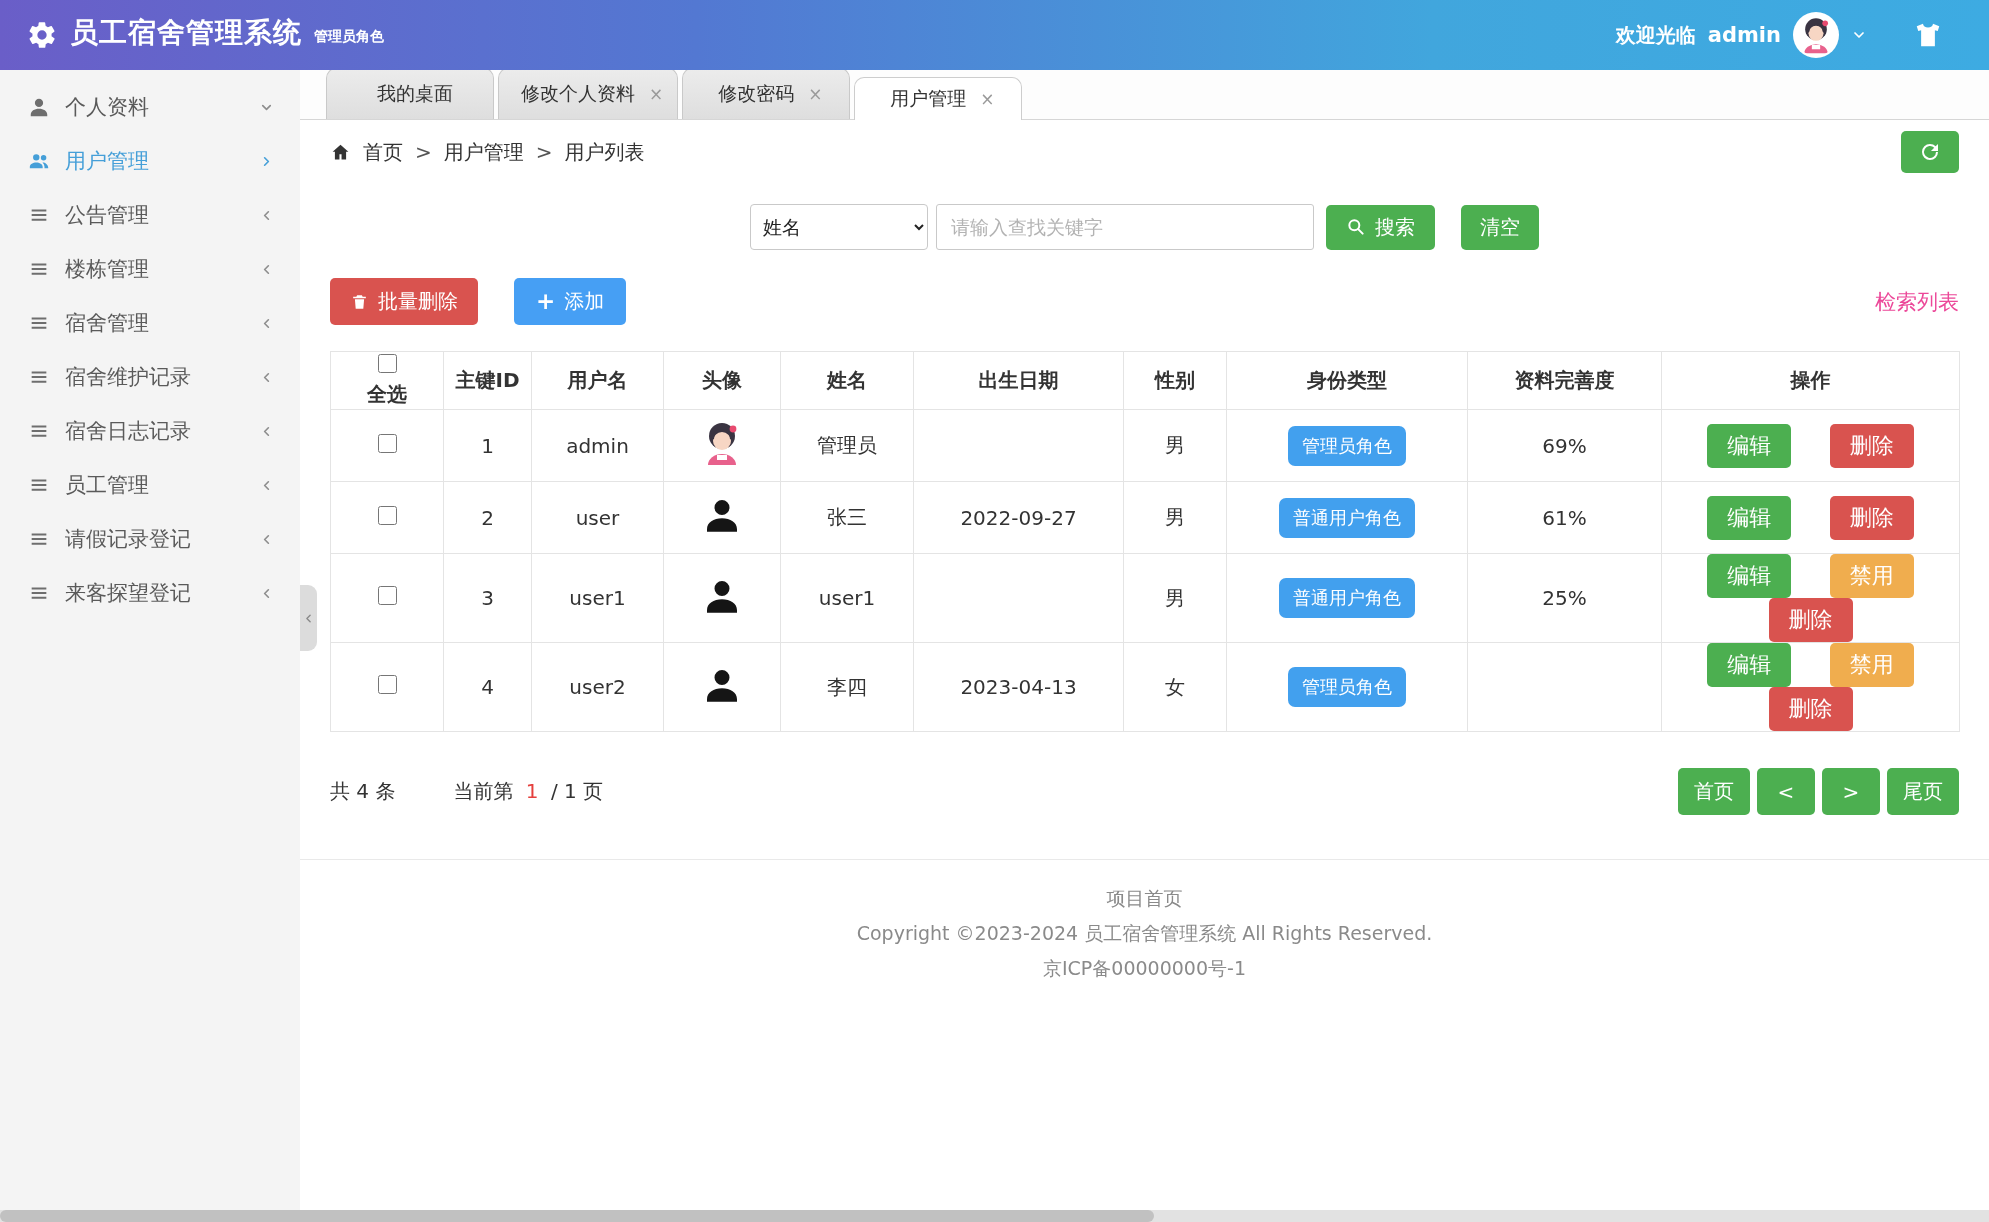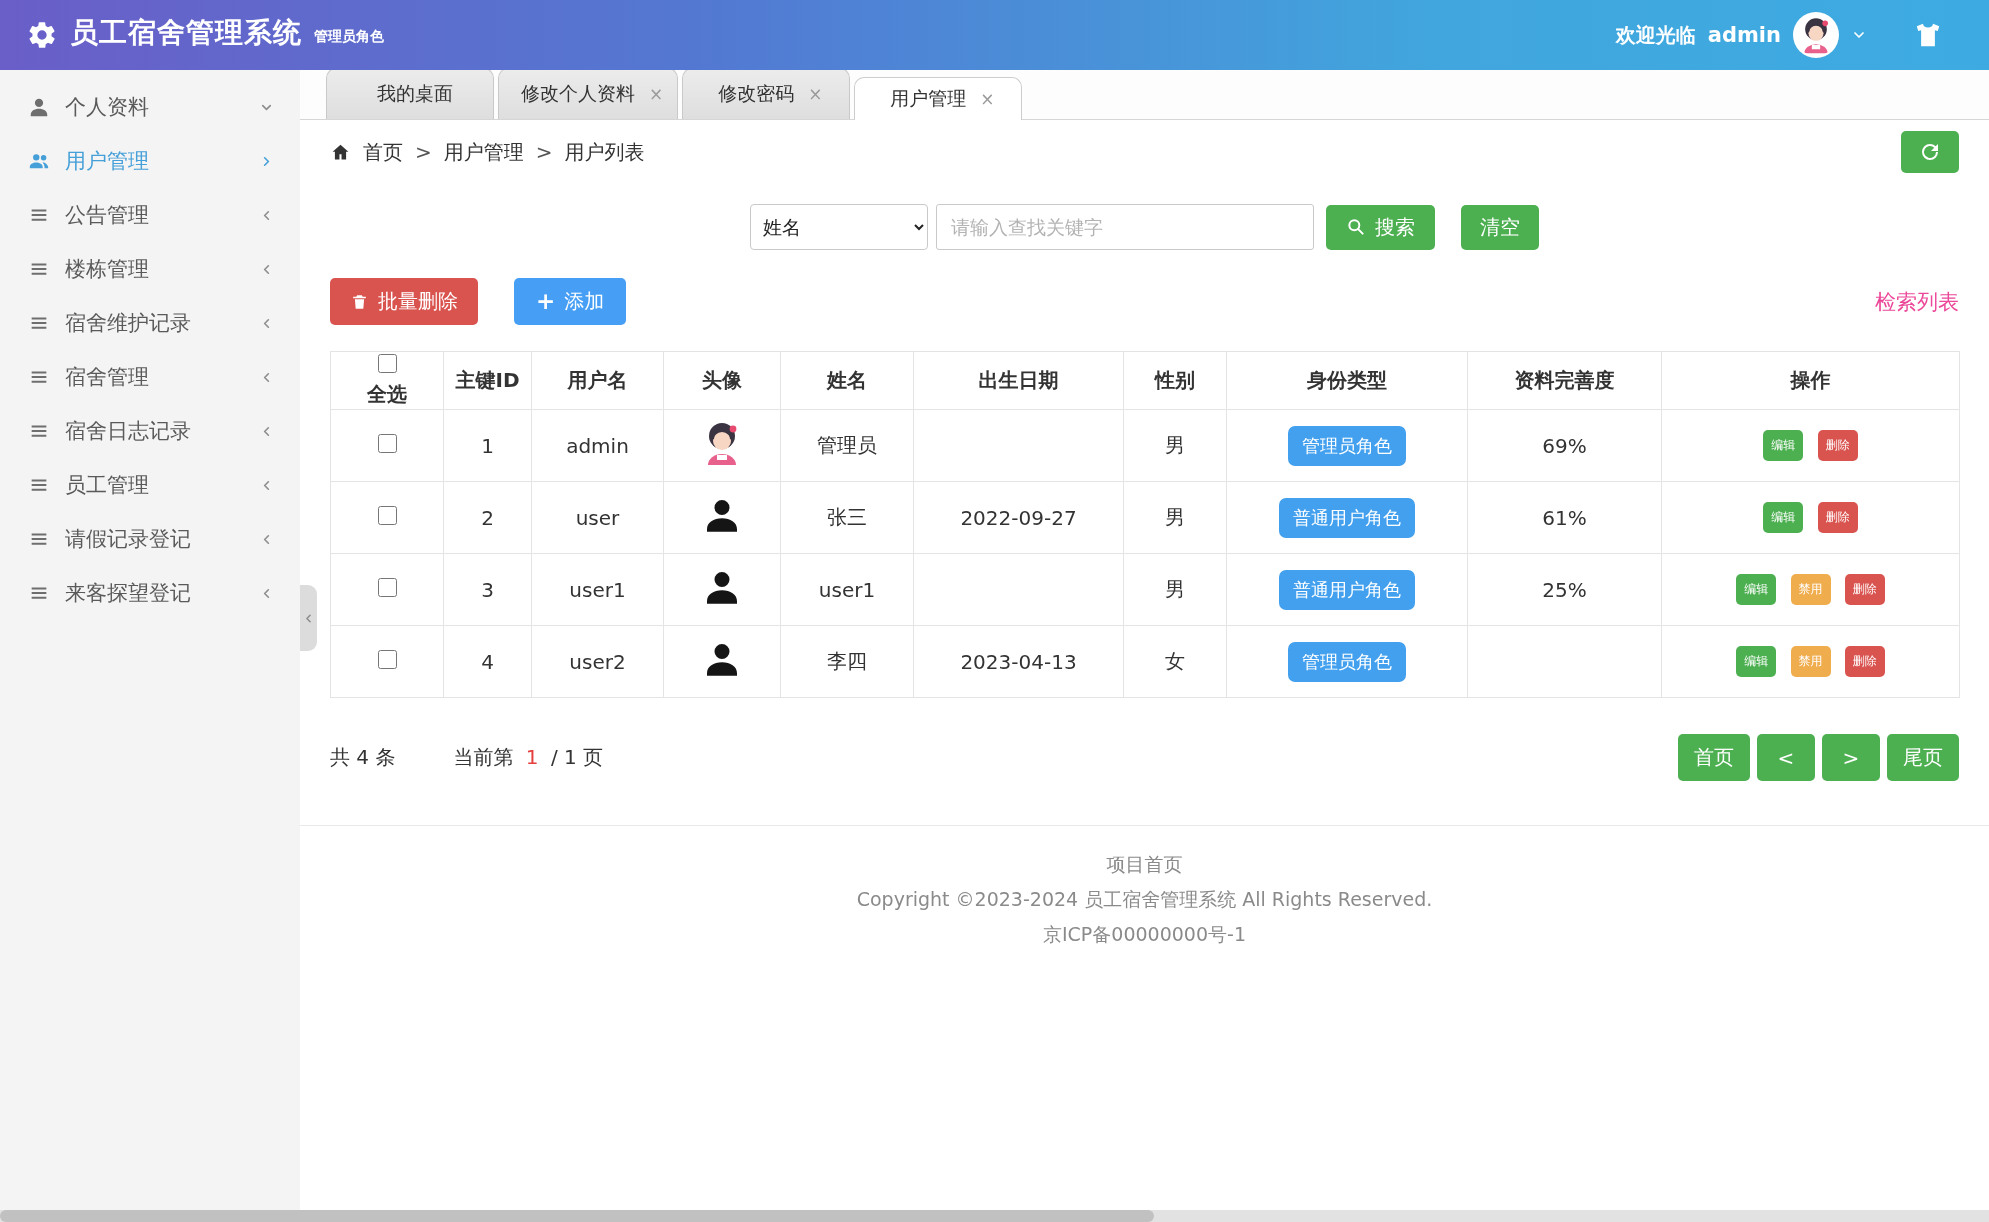--- a/index.html
+++ b/index.html
@@ -81,21 +81,21 @@
   .users th, .users td { border:1px solid #e4e4e4; }
   .users th { height:58px; font-weight:bold; }
   .users td { height:72px; }
   .selall { display:inline-flex; align-items:center; gap:8px; font-weight:bold; cursor:pointer;flex-direction:column; }
   input[type="checkbox"] { width:19px; height:19px; cursor:pointer; }
   .cell-avatar { display:inline-flex; align-items:center; justify-content:center; }
   .cell-avatar svg.sil { width:40px; height:40px; color:#151515; }
   .cell-avatar .cartoon { width:48px; height:48px; }
   .badge { display:inline-block; background:#42a0ee; color:#fff; font-size:18px; padding:8px 14px;
            border-radius:7px; }
-  .op { display:inline-block; color:#fff; font-size:12px; padding:7px 8px; border-radius:5px; margin:0 4px; cursor:pointer; }
+  .op { display:inline-block; color:#fff; font-size:22px; padding:7px 20px; border-radius:5px; margin:0 16px; cursor:pointer; }
   .op-edit { background:#4caf50; }
   .op-disable { background:#f0ad4e; }
   .op-delete { background:#d9534f; }
 
   .pager-row { margin-top:36px; padding:0 30px; display:flex; align-items:center; font-size:20px; color:#333; }
   .pager-cur { margin-left:58px; }
   .pg-num { color:#e5403d; margin:0 6px; }
   .pager-btns { margin-left:auto; display:flex; gap:7px; }
   .pg-btn { height:47px; min-width:58px; padding:0 16px; background:#4caf50; }
 
@@ -222,30 +222,30 @@
           </svg>
         <span>楼栋管理</span>
         <svg class="schev">
             <use href="#i-chev-left"></use>
           </svg>
       </div>
       <div class="side-item">
         <svg class="sicon">
             <use href="#i-list"></use>
           </svg>
+        <span>宿舍管理</span>
+        <svg class="schev">
+            <use href="#i-chev-left"></use>
+          </svg>
+      </div>
+      <div class="side-item">
+        <svg class="sicon">
+            <use href="#i-list"></use>
+          </svg>
         <span>宿舍维护记录</span>
-        <svg class="schev">
-            <use href="#i-chev-left"></use>
-          </svg>
-      </div>
-      <div class="side-item">
-        <svg class="sicon">
-            <use href="#i-list"></use>
-          </svg>
-        <span>宿舍管理</span>
         <svg class="schev">
             <use href="#i-chev-left"></use>
           </svg>
       </div>
       <div class="side-item">
         <svg class="sicon">
             <use href="#i-list"></use>
           </svg>
         <span>宿舍日志记录</span>
         <svg class="schev">

